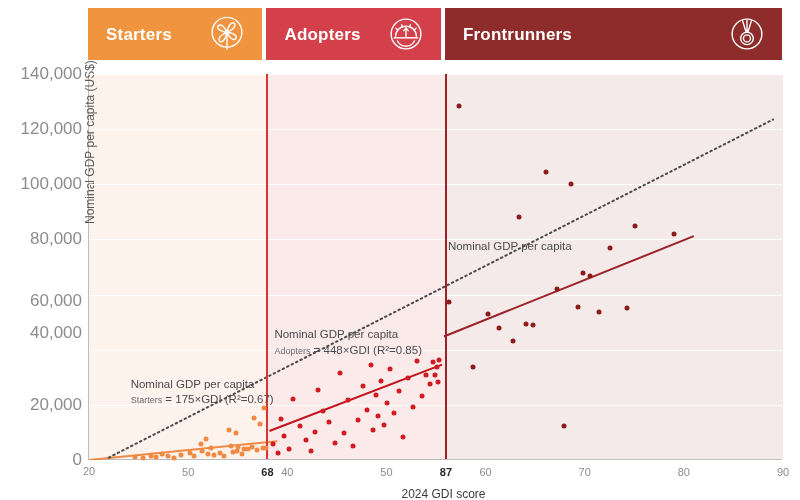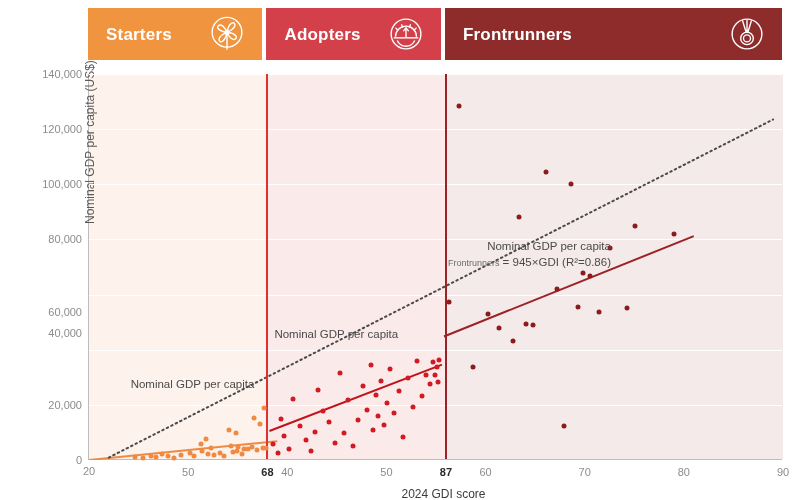--- a/index.html
+++ b/index.html
@@ -52,35 +52,35 @@
 
   .axis-y-label {
     position: absolute;
     left: -6px; top: 150px;
     transform: rotate(-90deg); transform-origin: left top;
     font-size: 12px; color: #5a5a5a; white-space: nowrap;
   }
   .ytick {
     position: absolute; right: 100%; margin-right: 7px;
     transform: translateY(-50%);
-    font-size: 11px; color: #8c8c8c; white-space: nowrap;
+    font-size: 17px; color: #8c8c8c; white-space: nowrap;
   }
   .xtick {
     position: absolute; top: 100%; margin-top: 7px;
     transform: translateX(-50%);
     font-size: 11px; color: #8c8c8c; white-space: nowrap;
   }
   .xtick.bold { color: #2b2b2b; font-weight: bold; }
   .axis-x-label {
     position: absolute; top: 100%; margin-top: 28px; left: 50%;
     transform: translateX(-50%);
     font-size: 12px; color: #3c3c3c; white-space: nowrap; margin-left: 8px;
   }
 
-  .note { position: absolute; white-space: nowrap; text-align: right; }
+  .note { position: absolute; white-space: nowrap; }
   .note .l1 { font-size: 11.5px; color: #4a4a4a; line-height: 1.35; }
   .note .l2 { font-size: 11.5px; color: #4a4a4a; line-height: 1.35; }
   .note .l2 .sub { font-size: 9px; color: #6b6b6b; }
 </style>
 </head>
 <body>
 <div id="root">
 
 <div class="bands">
       <div class="band" style="left: 88px; width: 174.457px; background: rgb(240, 148, 63);">
@@ -130,21 +130,21 @@
         <div class="zone zone-adopters" style="left: 178.457px; width: 178.457px; background: rgb(250, 234, 234);"></div>
         <div class="zone zone-starters" style="left: 0px; width: 178.457px; background: rgb(253, 242, 236);"></div>
     <div class="axis-y-label">Nominal GDP per capita (US$)</div>
     <div class="axis-x-label">2024 GDI score</div>
   <div class="ytick" style="top: 386px;">0</div>
         <div class="gridline" style="top: 330.857px;"></div>
         <div class="ytick" style="top: 330.857px;">20,000</div>
         <div class="gridline" style="top: 275.714px;"></div>
         <div class="ytick" style="top: 259px;">40,000</div>
         <div class="gridline" style="top: 220.571px;"></div>
-        <div class="ytick" style="top: 238px;">60,000</div>
+        <div class="ytick" style="top: 227px;">60,000</div>
         <div class="gridline" style="top: 165.429px;"></div>
         <div class="ytick" style="top: 165.429px;">80,000</div>
         <div class="gridline" style="top: 110.286px;"></div>
         <div class="ytick" style="top: 110.286px;">100,000</div>
         <div class="gridline" style="top: 55.1429px;"></div>
         <div class="ytick" style="top: 55.1429px;">120,000</div>
         <div class="gridline" style="top: 0px;"></div>
         <div class="ytick" style="top: 0px;">140,000</div>
         <div class="xtick" style="left: 0px; margin-top: 6px;">20</div>
         <div class="xtick" style="left: 99.1429px;">50</div>
@@ -257,24 +257,25 @@
         <div class="pt" style="width: 5px; height: 5px; left: 488.774px; top: 233.254px; background: rgb(140, 28, 28);"></div>
         <div class="pt" style="width: 5px; height: 5px; left: 493.731px; top: 198.79px; background: rgb(140, 28, 28);"></div>
         <div class="pt" style="width: 5px; height: 5px; left: 500.671px; top: 201.823px; background: rgb(140, 28, 28);"></div>
         <div class="pt" style="width: 5px; height: 5px; left: 509.594px; top: 237.941px; background: rgb(140, 28, 28);"></div>
         <div class="pt" style="width: 5px; height: 5px; left: 521.491px; top: 174.251px; background: rgb(140, 28, 28);"></div>
         <div class="pt" style="width: 5px; height: 5px; left: 538.346px; top: 233.53px; background: rgb(140, 28, 28);"></div>
         <div class="pt" style="width: 5px; height: 5px; left: 546.277px; top: 152.194px; background: rgb(140, 28, 28);"></div>
         <div class="pt" style="width: 5px; height: 5px; left: 584.943px; top: 160.19px; background: rgb(140, 28, 28);"></div>
         <div class="note" style="left: 41.64px; top: 302.936px;">
           <div class="l1">Nominal GDP per capita</div>
+          <div class="l2"><span class="sub">Starters</span><span> = 175×GDI (R²=0.67)</span></div>
         </div>
         <div class="note" style="left: 185.397px; top: 253.307px;">
           <div class="l1">Nominal GDP per capita</div>
+          <div class="l2"><span class="sub">Adopters</span><span> = 448×GDI (R²=0.85)</span></div>
         </div>
         <div class="note" style="left: 358.897px; top: 165.079px;">
           <div class="l1">Nominal GDP per capita</div>
-          <div class="l2"><span class="sub">Frontrunners</span><span> = 945×GDI (R²=0.86)</span></div>
         </div>
       </div>
 </div>
 
 </div>
 
 </body></html>

